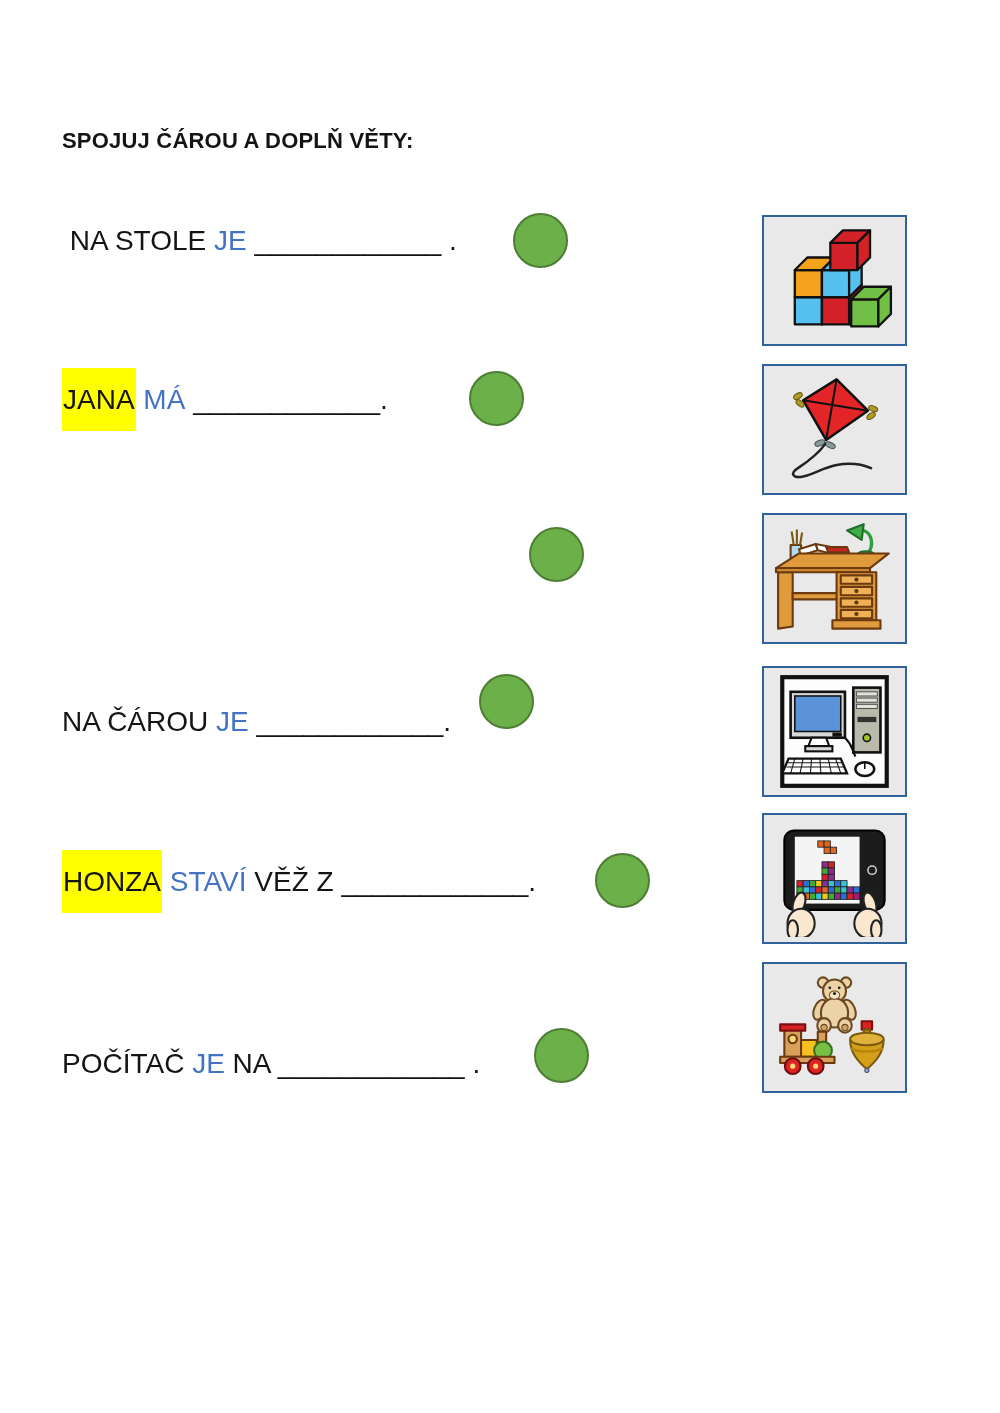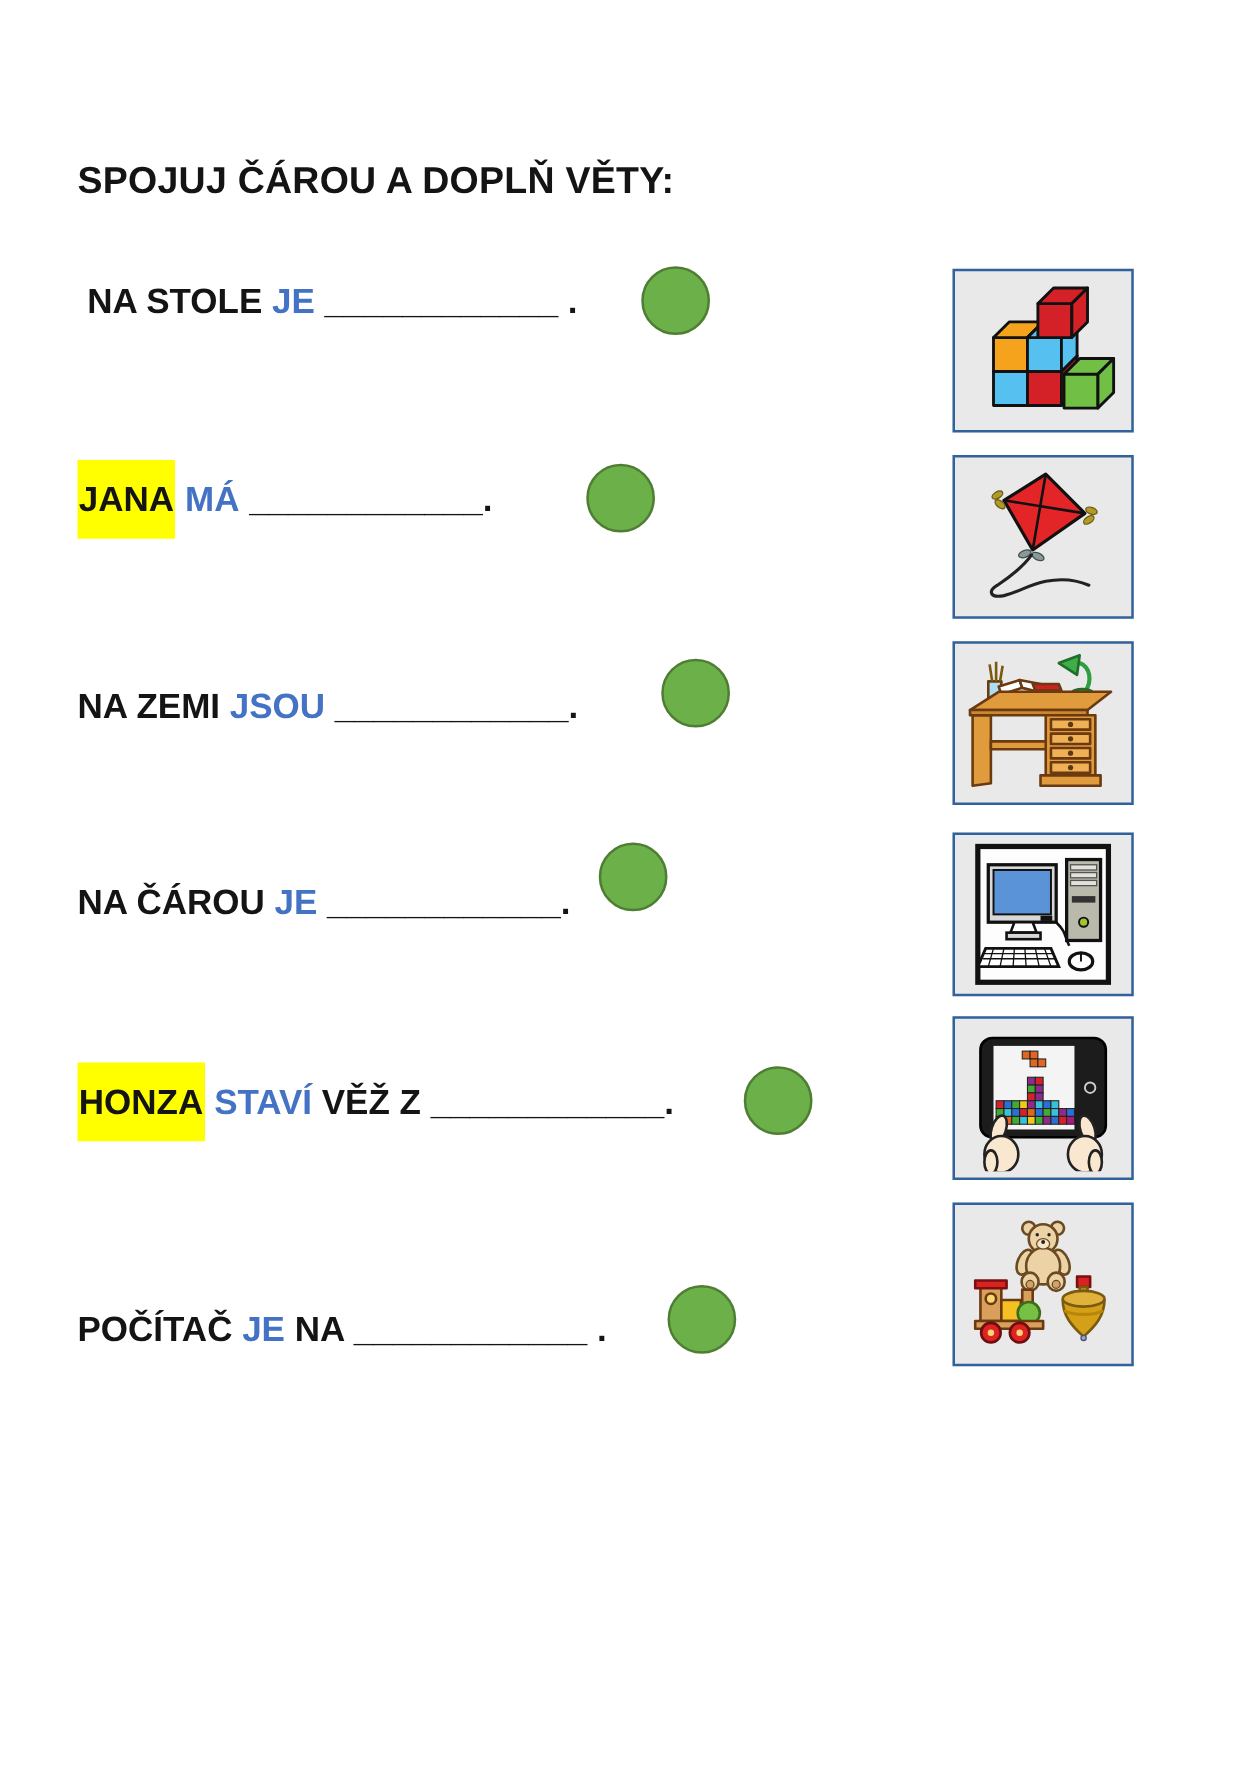--- a/index.html
+++ b/index.html
@@ -9,26 +9,26 @@
     --dot-border:#4e7e33;
     --box-border:#31629c;
     --box-bg:#e9e9e9;
   }
   *{margin:0;padding:0;box-sizing:border-box;}
   html,body{width:1000px;background:#ffffff;}
   body{font-family:"Liberation Sans","DejaVu Sans",sans-serif;}
   .page{position:relative;width:1000px;height:1413px;background:#fff;overflow:hidden;}
   .title{
     position:absolute;left:62px;top:128px;
-    font-size:30px;font-weight:700;color:#141414;letter-spacing:.2px;
+    font-size:22px;font-weight:700;color:#141414;letter-spacing:.2px;
     white-space:pre;
   }
   .sentence{
     position:absolute;left:62px;
-    font-size:28px;font-weight:700;color:#141414;line-height:38px;
+    font-size:28px;font-weight:400;color:#141414;line-height:38px;
     white-space:pre;
   }
   .seg-plain{color:#141414;}
   .seg-blue{color:var(--accent-blue);}
   .seg-highlight{background:var(--highlight-yellow);color:#141414;padding:16px 1px;}
   .dot{
     position:absolute;width:55px;height:55px;border-radius:50%;
     background:var(--dot-green);border:2px solid var(--dot-border);
     cursor:pointer;
   }
@@ -42,21 +42,20 @@
 </style>
 </head>
 <body>
 
 <div class="page">
 
   <h1 class="title">SPOJUJ ČÁROU A DOPLŇ VĚTY:</h1>
 
   <div class="sentence" style="top:222px"><span class="seg-plain"> NA STOLE </span><span class="seg-blue">JE</span><span class="seg-plain"> ____________ .</span></div>
   <div class="sentence" style="top:381px"><span class="seg-highlight">JANA</span><span class="seg-plain"> </span><span class="seg-blue">MÁ</span><span class="seg-plain"> ____________.</span></div>
-  <div class="sentence" style="top:546px"><span class="seg-plain">NA ZEMI </span><span class="seg-blue">JSOU</span><span class="seg-plain"> ____________.</span></div>
   <div class="sentence" style="top:703px"><span class="seg-plain">NA ČÁROU </span><span class="seg-blue">JE</span><span class="seg-plain"> ____________.</span></div>
   <div class="sentence" style="top:1045px"><span class="seg-plain">POČÍTAČ </span><span class="seg-blue">JE</span><span class="seg-plain"> NA ____________ .</span></div>
   <div class="sentence" style="top:863px"><span class="seg-highlight">HONZA</span><span class="seg-plain"> </span><span class="seg-blue">STAVÍ</span><span class="seg-plain"> VĚŽ Z ____________.</span></div>
 
   <div class="dot" style="left:513px;top:213px"></div>
   <div class="dot" style="left:469px;top:371px"></div>
   <div class="dot" style="left:529px;top:527px"></div>
   <div class="dot" style="left:479px;top:674px"></div>
   <div class="dot" style="left:595px;top:853px"></div>
   <div class="dot" style="left:534px;top:1028px"></div>

